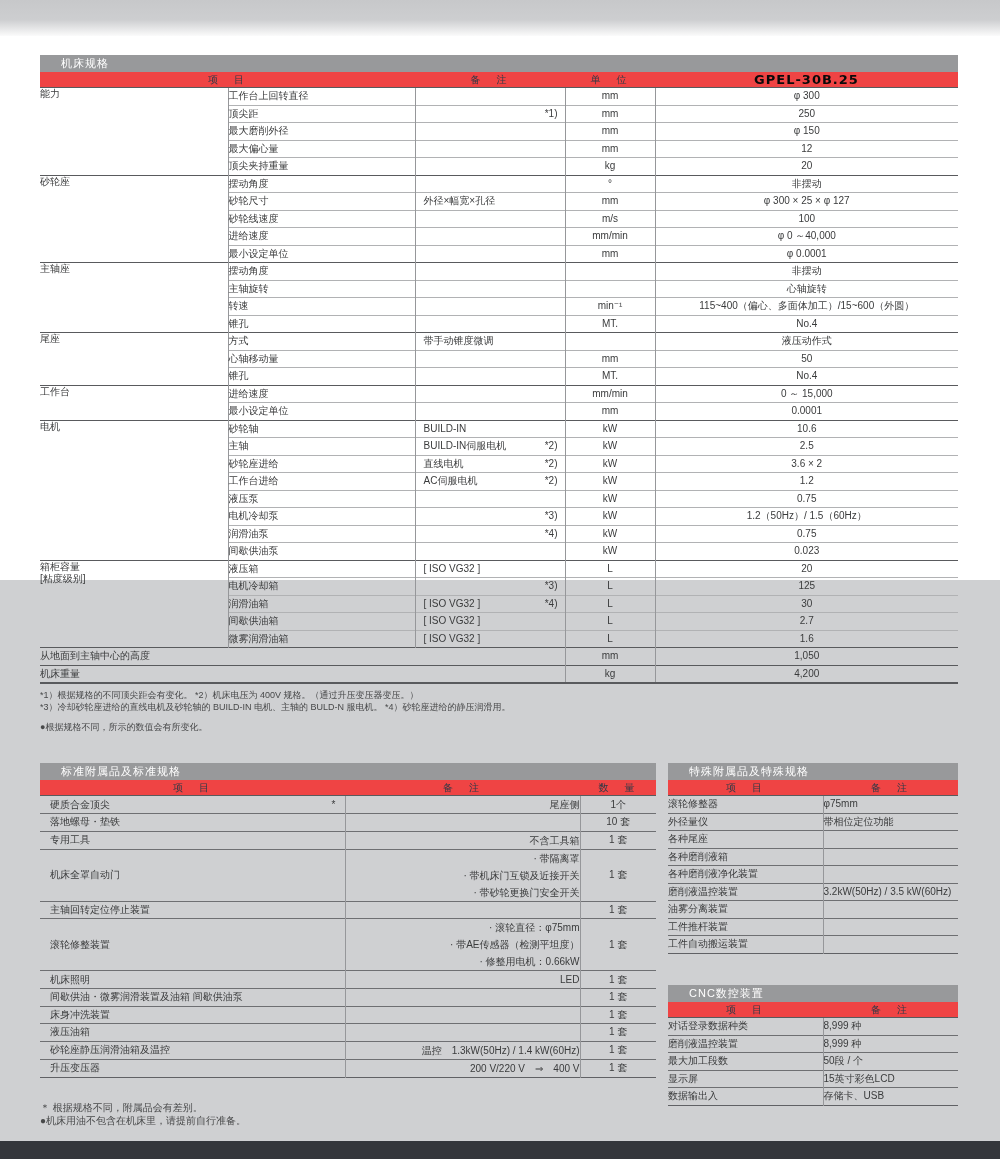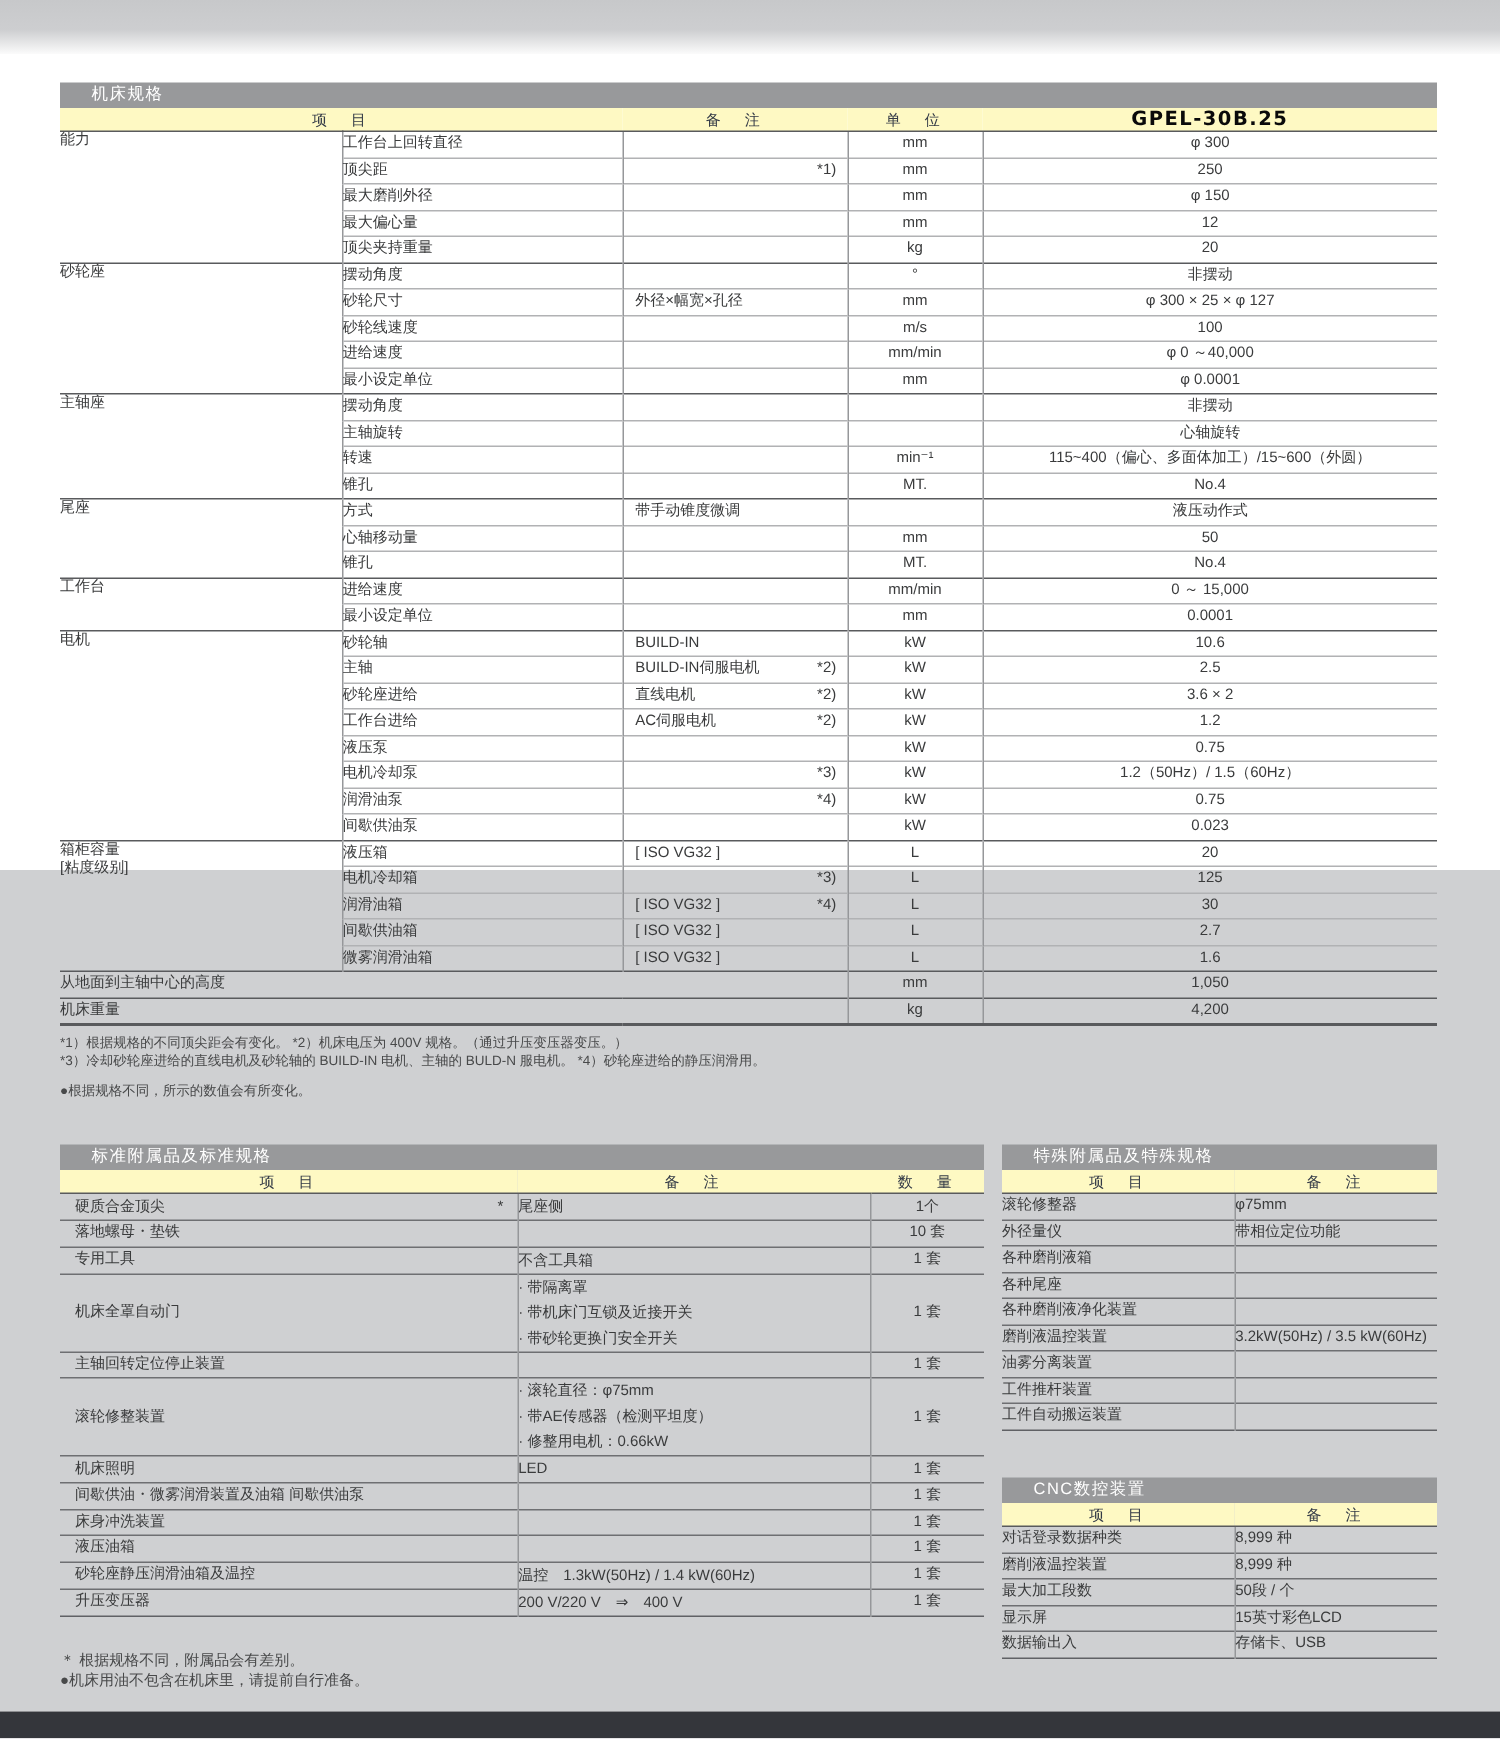--- a/index.html
+++ b/index.html
@@ -16,39 +16,39 @@
   .sec-spc{left:668px;top:763px;width:290px;}
   .sec-cnc{left:668px;top:985px;width:290px;}
 
   .tbar{height:17px;line-height:17px;background:#98999b;color:#ffffff;font-size:11px;
         padding-left:21px;letter-spacing:1px;box-sizing:border-box;}
 
   table.spec,table.acc{border-collapse:collapse;table-layout:fixed;width:100%;}
   table.spec{border-bottom:2px solid #595a5d;}
   table.acc{border-bottom:1px solid #606165;}
 
-  table.spec th,table.acc th{background:#fef9c3;color:#333a46;font-weight:normal;font-size:10px;
+  table.spec th,table.acc th{background:#ef4444;color:#333a46;font-weight:normal;font-size:10px;
         height:15px;border-bottom:1px solid #595a5d;letter-spacing:3px;padding:0;}
   table.spec th.model{font-weight:bold;font-size:13px;letter-spacing:1px;color:#0a0a0a;font-family:"DejaVu Sans",sans-serif;}
 
   table.spec td{height:16.5px;font-size:10px;color:#3a3b3c;padding:0;line-height:12px;}
   table.spec td.vln{border-left:1px solid #96979a;}
   table.spec tr.rown td{border-top:1px solid #b1b2b4;}
   table.spec tr.gfirst td{border-top:1px solid #595a5d;}
   td.group{padding:3px 0 0 20px;vertical-align:top;line-height:14px;}
   td.item{padding-left:9px;}
   td.ifull{padding-left:20px;}
   .rwrap{display:flex;justify-content:space-between;align-items:center;padding:0 7px 0 8px;}
   td.unit,td.val{text-align:center;}
 
   table.acc td{font-size:10px;color:#3a3b3c;padding:0;height:16.5px;border-top:1px solid #6e6f72;line-height:12px;}
   td.aitem{padding-left:10px;}
   .awrap{display:flex;justify-content:space-between;align-items:center;padding:0 9px 0 10px;}
   td.armk{border-left:1px solid #96979a;padding-left:10px;}
-  td.armk .rline{line-height:17px;}
+  td.armk .rline{line-height:17px;text-align:right;}
   td.aqty{border-left:1px solid #96979a;text-align:center;}
 
   .fnotes{margin-top:6px;font-size:9px;color:#48494a;line-height:11.5px;}
   .fnotes .note{margin-top:9px;}
   .std-notes{margin-top:23px;font-size:10px;color:#48494a;line-height:13px;}
 </style>
 </head>
 <body>
 
 <div class="page">
@@ -652,25 +652,25 @@
         <tbody>
           <tr>
             <td class="aitem">滚轮修整器</td>
             <td class="armk">φ75mm</td>
           </tr>
           <tr>
             <td class="aitem">外径量仪</td>
             <td class="armk">带相位定位功能</td>
           </tr>
           <tr>
+            <td class="aitem">各种尾座</td>
+            <td class="armk"></td>
+          </tr>
+          <tr>
             <td class="aitem">各种磨削液箱</td>
-            <td class="armk"></td>
-          </tr>
-          <tr>
-            <td class="aitem">各种尾座</td>
             <td class="armk"></td>
           </tr>
           <tr>
             <td class="aitem">各种磨削液净化装置</td>
             <td class="armk"></td>
           </tr>
           <tr>
             <td class="aitem">磨削液温控装置</td>
             <td class="armk">3.2kW(50Hz)  / 3.5 kW(60Hz)</td>
           </tr>

